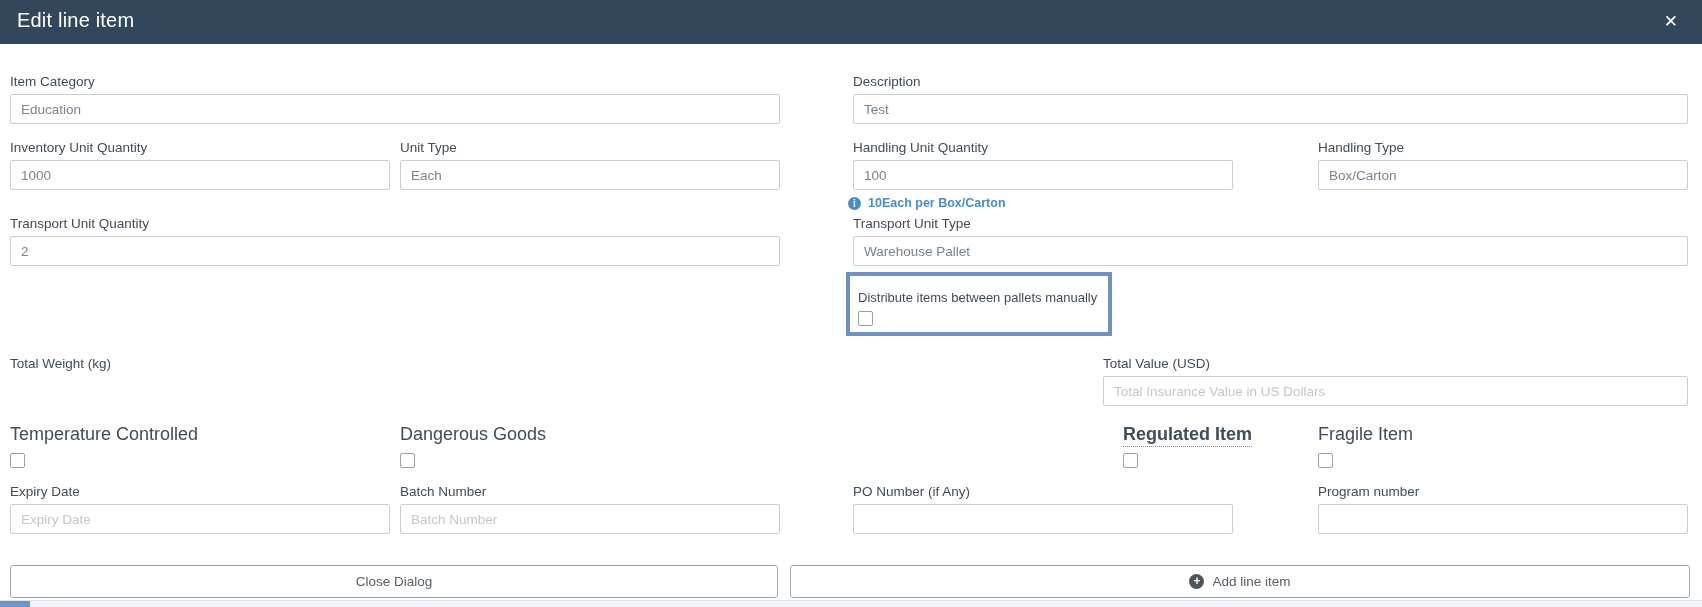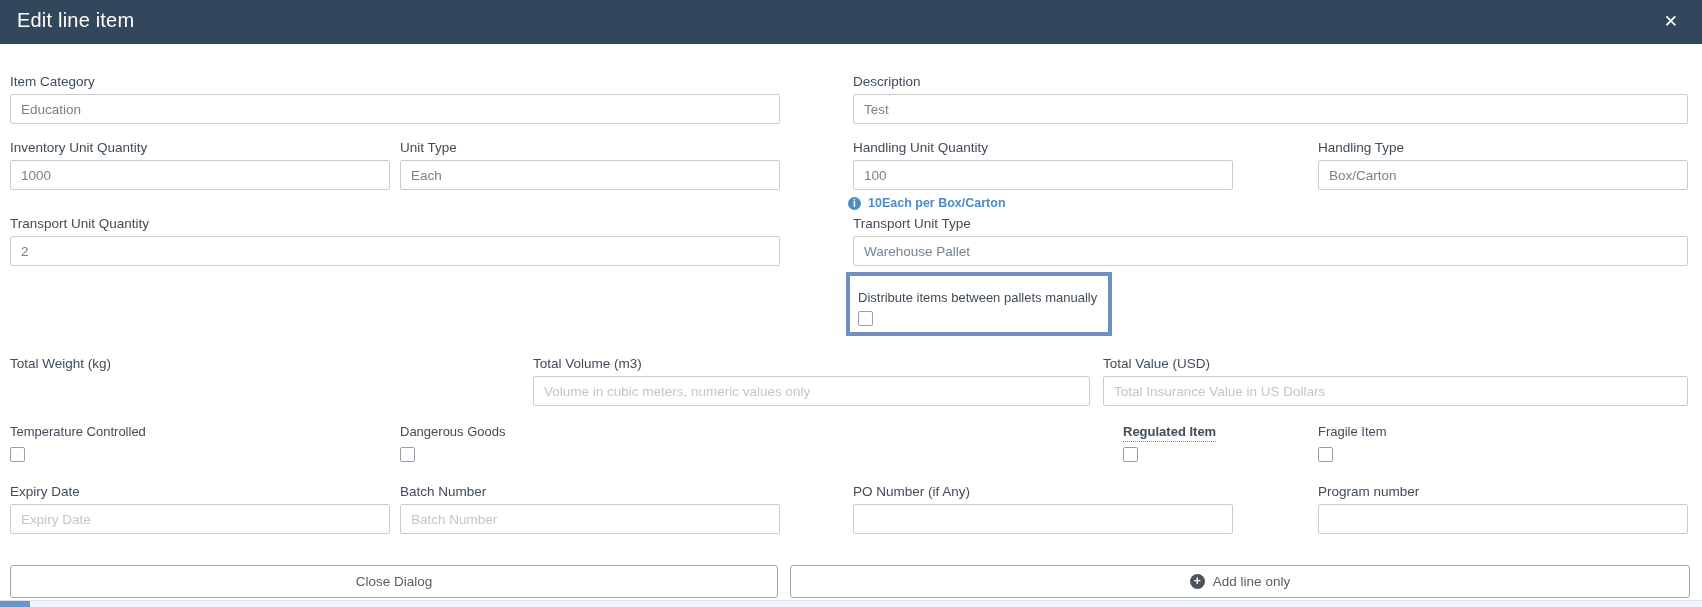--- a/index.html
+++ b/index.html
@@ -12,21 +12,21 @@
   .close-btn { position:absolute; right:20px; top:11px; background:none; border:none; color:#ffffff; font-size:17px; line-height:22px; cursor:pointer; padding:0 4px; font-family:inherit; }
 
   
   .field { position:absolute; }
   .field > label { display:block; font-size:13.5px; color:#3f4c59; margin-bottom:5px; white-space:nowrap; }
   .field input[type="text"] { display:block; width:100%; height:30px; box-sizing:border-box; border:1px solid #cccccc; border-radius:2px; padding:0 10px; font-size:13.5px; color:#76838f; background:#fff; font-family:inherit; outline:none; }
   input::placeholder { color:#c0c6cc; opacity:1; }
 
   
   .check-field { position:absolute; }
-  .check-field > label { display:block; font-size:13px; color:#3f4c59; margin-bottom:8px; white-space:nowrap; }
+  .check-field > label { display:block; font-size:18px; color:#3f4c59; margin-bottom:8px; white-space:nowrap; }
   .checkbox { -webkit-appearance:none; appearance:none; width:15px; height:15px; border:1px solid #97a0a9; border-radius:2px; background:#fff; margin:0; cursor:pointer; display:block; }
   .regulated > label > span { font-weight:bold; border-bottom:1px dotted #7b8693; padding-bottom:2px; }
 
   
   .hint { position:absolute; left:848px; top:196px; display:flex; align-items:center; gap:7px; color:#4a8bc9; font-size:12.5px; font-weight:bold; white-space:nowrap; }
   .info-icon { width:13px; height:13px; border-radius:50%; background:#4a8bc9; color:#ffffff; font-size:10px; font-weight:bold; display:inline-flex; align-items:center; justify-content:center; flex:0 0 auto; }
 
   
   .highlight-box { position:absolute; left:846px; top:272px; width:266px; height:64px; border:4px solid #7090c0; box-sizing:border-box; background:#fff; padding:14px 8px; }
   .highlight-box .hl-label { display:block; font-size:13px; color:#3f4c59; margin-bottom:6px; white-space:nowrap; }
@@ -92,24 +92,20 @@
   </div>
 
   <div class="highlight-box">
     <span class="hl-label">Distribute items between pallets manually</span>
     <input type="checkbox" class="checkbox" style="">
   </div>
 
   <div class="field" style="left:10px; top:356px; width:505px;">
     <label>Total Weight (kg)</label>
   </div>
-  <div class="field" style="left:533px; top:356px; width:557px;">
-    <label>Total Volume (m3)</label>
-    <input type="text" placeholder="Volume in cubic meters, numeric values only" style="">
-  </div>
   <div class="field" style="left:1103px; top:356px; width:585px;">
     <label>Total Value (USD)</label>
     <input type="text" placeholder="Total Insurance Value in US Dollars" style="">
   </div>
 
   <div class="check-field" style="left:10px; top:424px;">
     <label>Temperature Controlled</label>
     <input type="checkbox" class="checkbox" style="">
   </div>
   <div class="check-field" style="left:400px; top:424px;">
@@ -140,20 +136,20 @@
   <div class="field" style="left:1318px; top:484px; width:370px;">
     <label>Program number</label>
     <input type="text" style="">
   </div>
 
   <button class="btn btn-close">
     <span>Close Dialog</span>
   </button>
   <button class="btn btn-add">
     <span class="plus-icon">+</span>
-    <span>Add line only</span>
+    <span>Add line item</span>
   </button>
 
   <div class="hscroll">
     <div class="hscroll-thumb"></div>
   </div>
 
 </div>
 
 </body></html>

